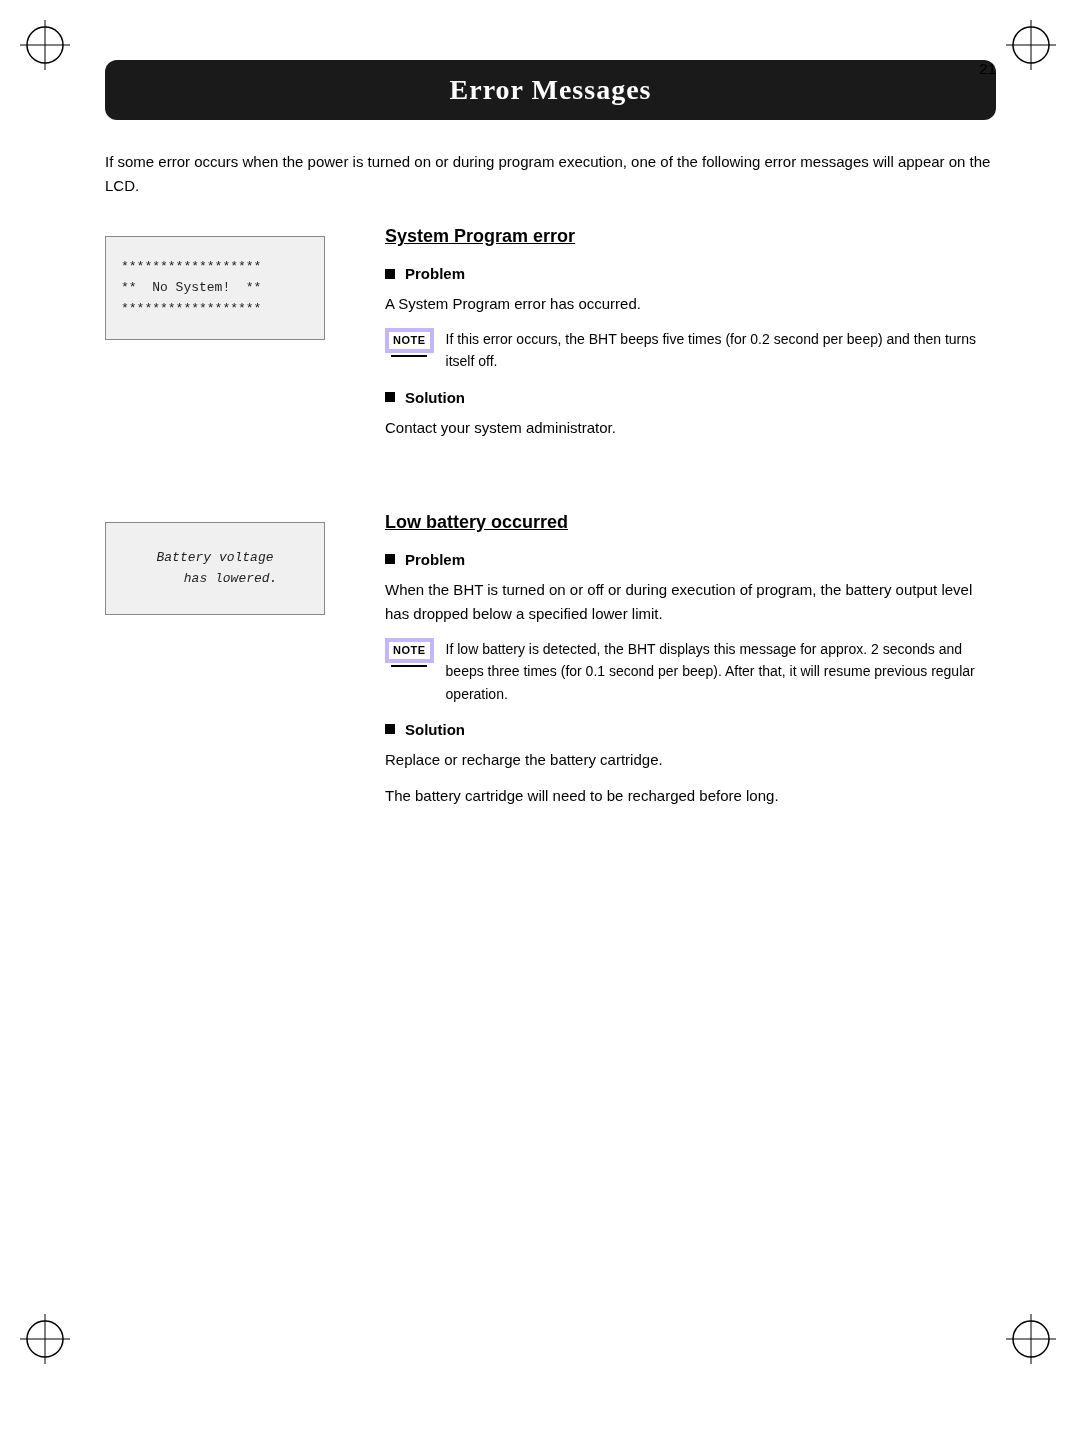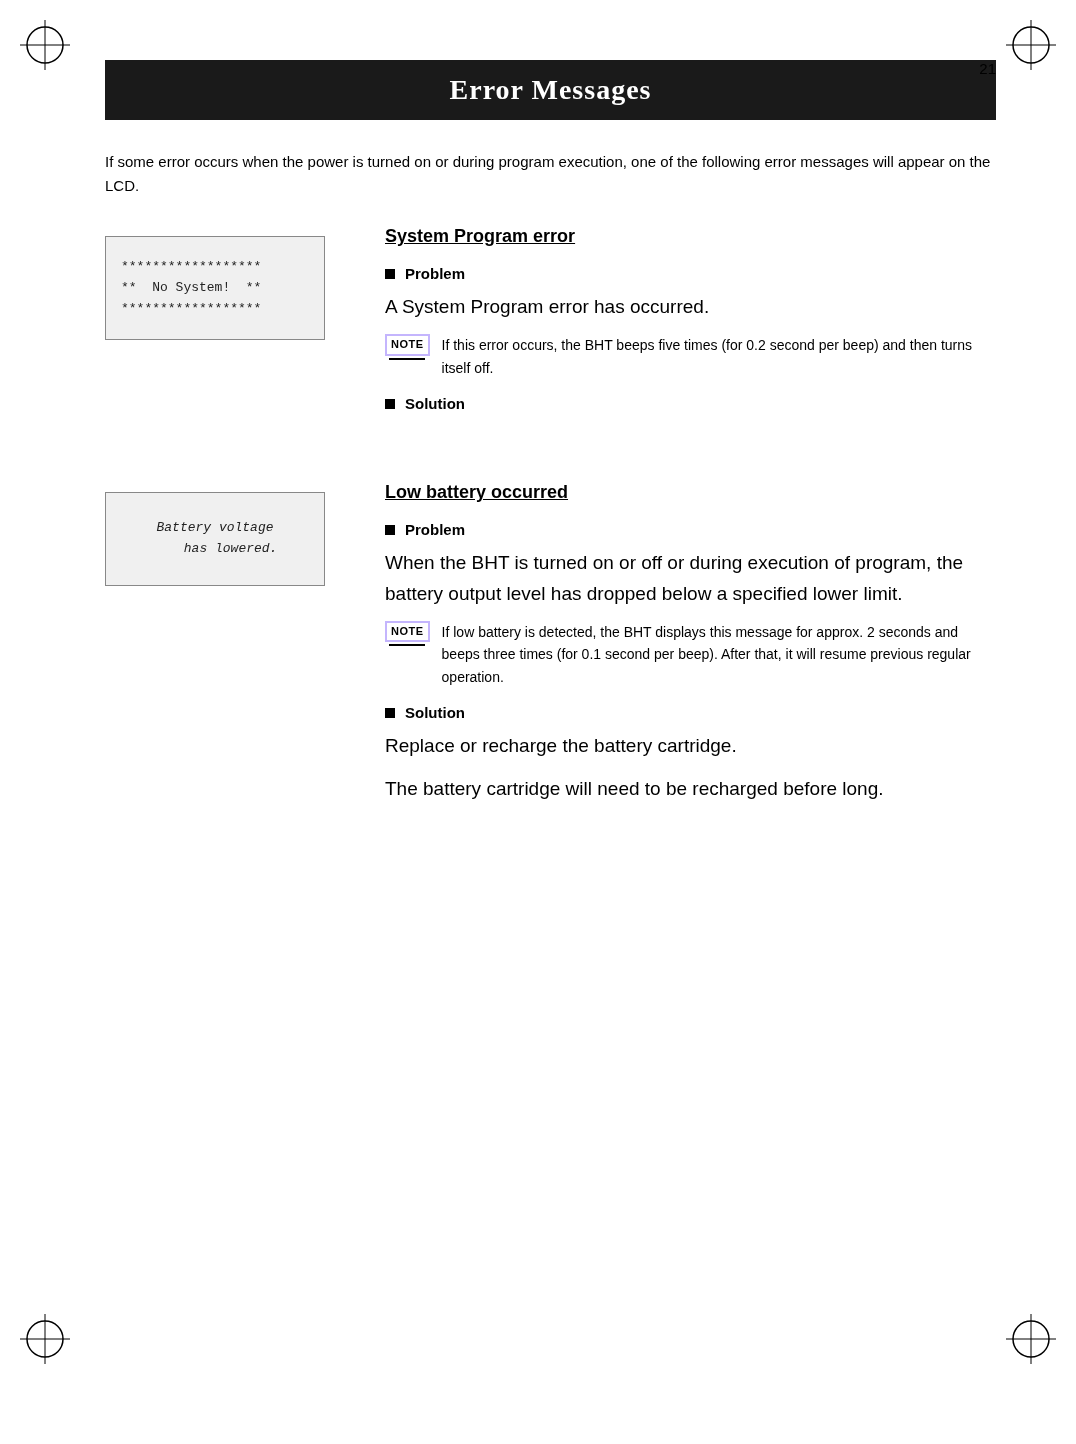--- a/index.html
+++ b/index.html
@@ -50,21 +50,21 @@
       font-family: Arial, sans-serif;
     }
 
     
     .title-banner {
       background: #1a1a1a;
       color: #ffffff;
       text-align: center;
       padding: 14px 20px;
       margin-bottom: 30px;
-      border-radius: 0;
+      border-radius: 12px;
     }
 
     .title-banner h1 {
       font-size: 28px;
       font-family: 'Times New Roman', Times, serif;
       font-weight: bold;
       letter-spacing: 1px;
     }
 
     
@@ -131,21 +131,21 @@
       display: inline-block;
       width: 10px;
       height: 10px;
       background: #000;
       margin-right: 10px;
       flex-shrink: 0;
     }
 
     .body-text {
       font-family: Arial, sans-serif;
-      font-size: 19px;
+      font-size: 15px;
       line-height: 1.6;
       margin-bottom: 12px;
       margin-top: 8px;
     }
 
     
     .note-block {
       display: flex;
       flex-direction: row;
       align-items: flex-start;
@@ -158,21 +158,21 @@
       align-items: center;
       margin-right: 12px;
       flex-shrink: 0;
     }
 
     .note-badge-text {
       font-family: Arial, sans-serif;
       font-size: 11px;
       font-weight: bold;
       color: #000;
-      border: 2px solid #c4b5fd;
+      border: 4px solid #c4b5fd;
       padding: 2px 4px;
       letter-spacing: 0.5px;
       line-height: 1.2;
     }
 
     .note-badge-line {
       width: 36px;
       height: 2px;
       background: #000;
       margin-top: 2px;
@@ -252,20 +252,21 @@
           <div class="note-badge-line"></div>
         </div>
         <p class="note-text">If this error occurs, the BHT beeps five times (for 0.2 second per beep) and then turns itself off.</p>
       </div>
 
       <div class="sub-heading">
         <span class="square-bullet"></span>
         <span>Solution</span>
       </div>
 
+      <p class="body-text">Contact your system administrator.</p>
     </div>
   </div>
 
   <div class="spacer"></div>
 
   <div class="section-row">
     <div class="lcd-box battery">
       <div>Battery voltage</div>
       <div>&nbsp;&nbsp;&nbsp;&nbsp;has lowered.</div>
     </div>

